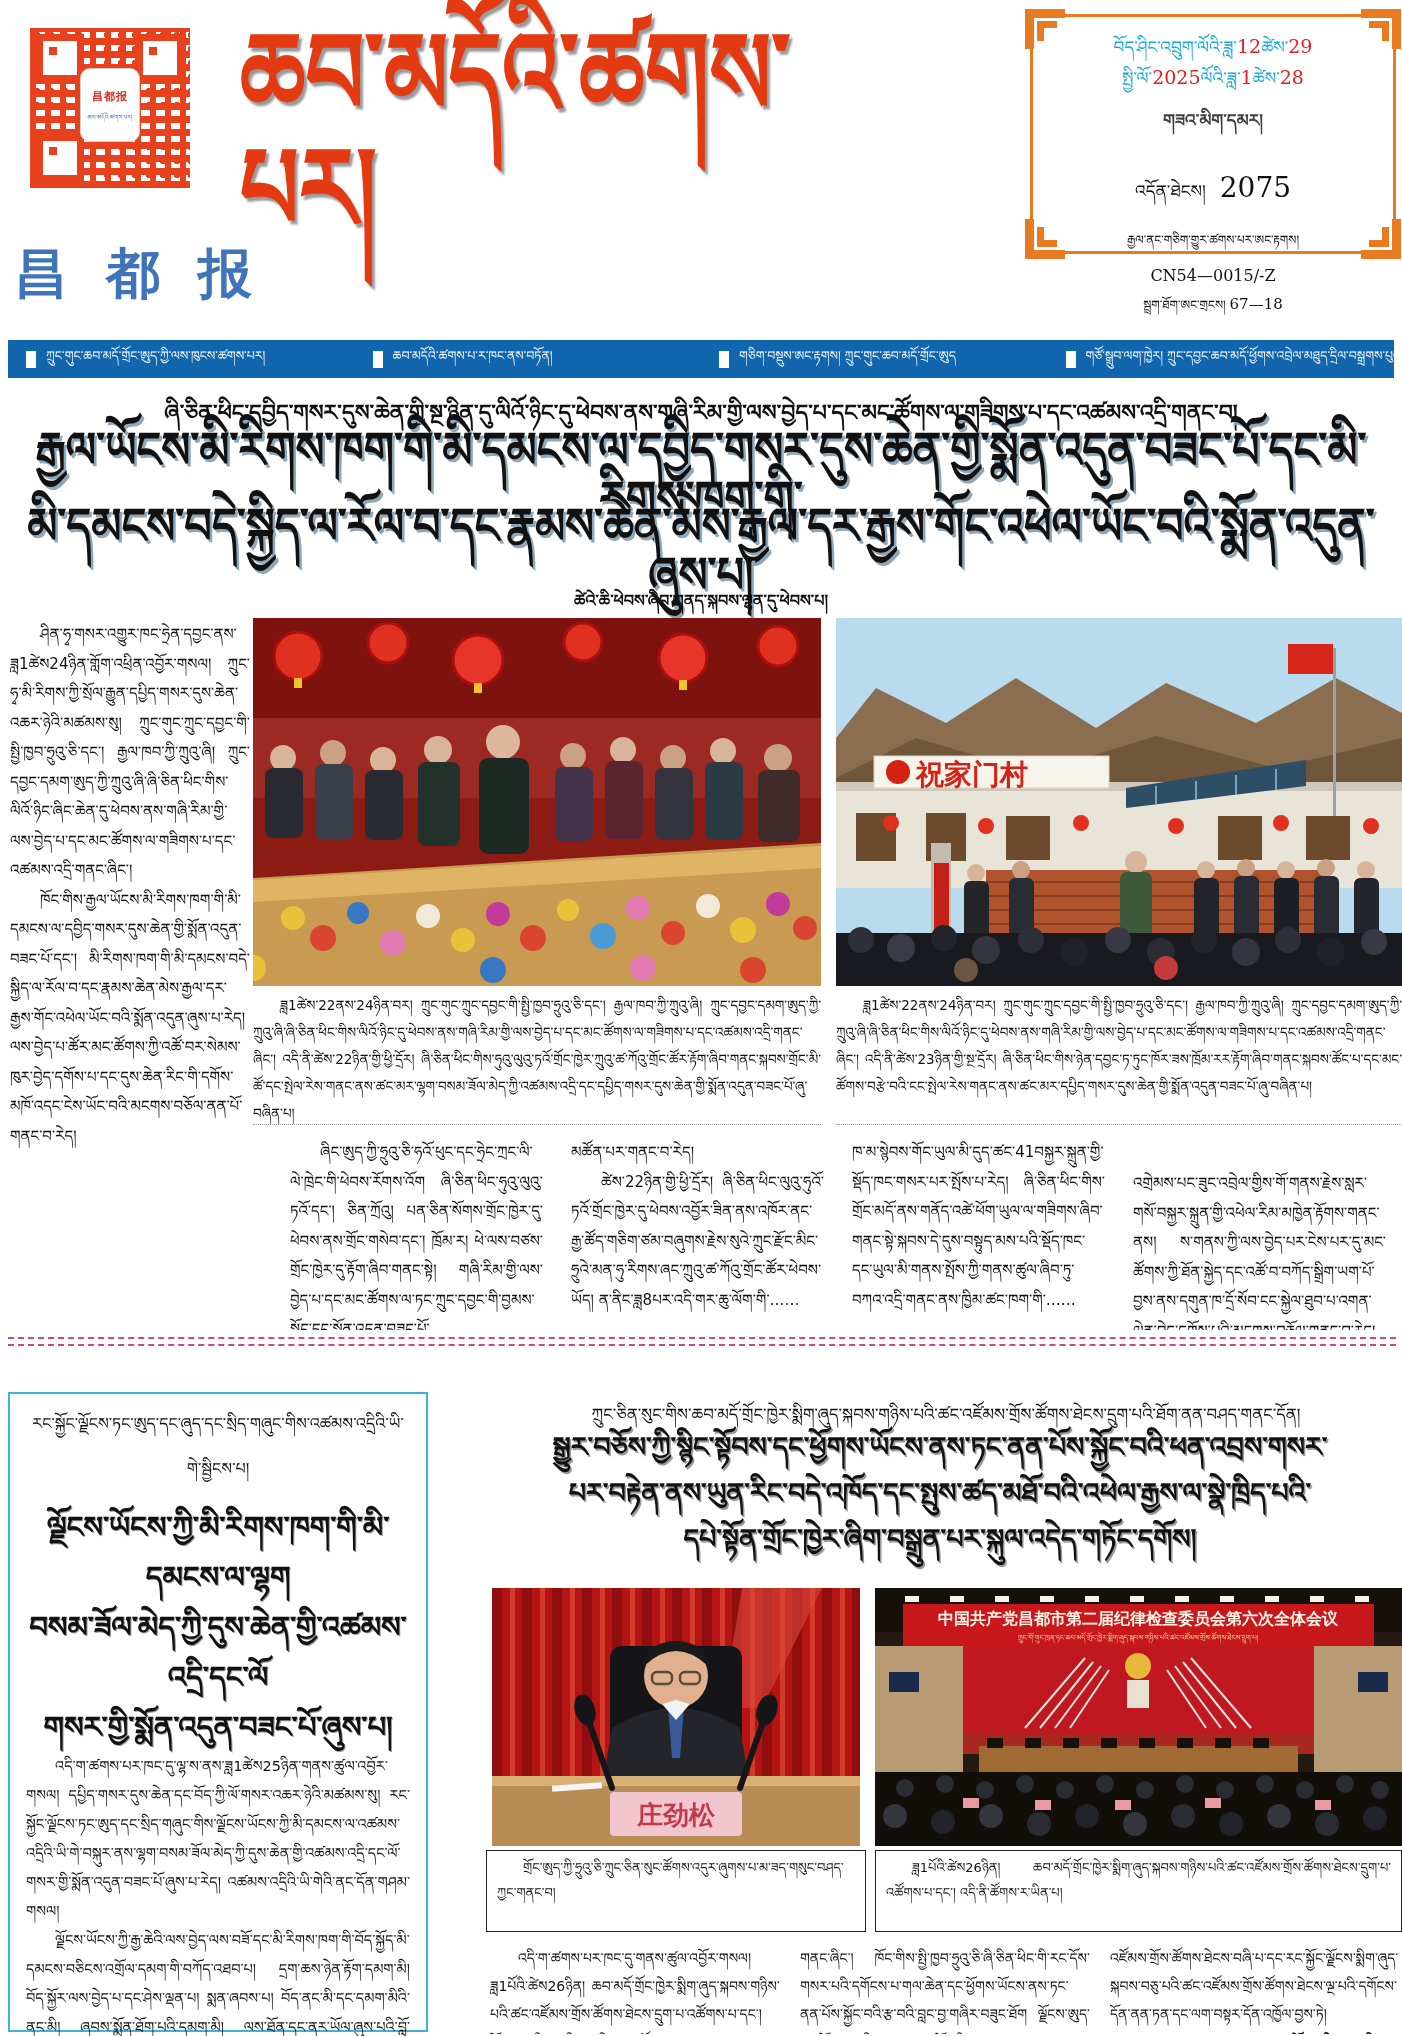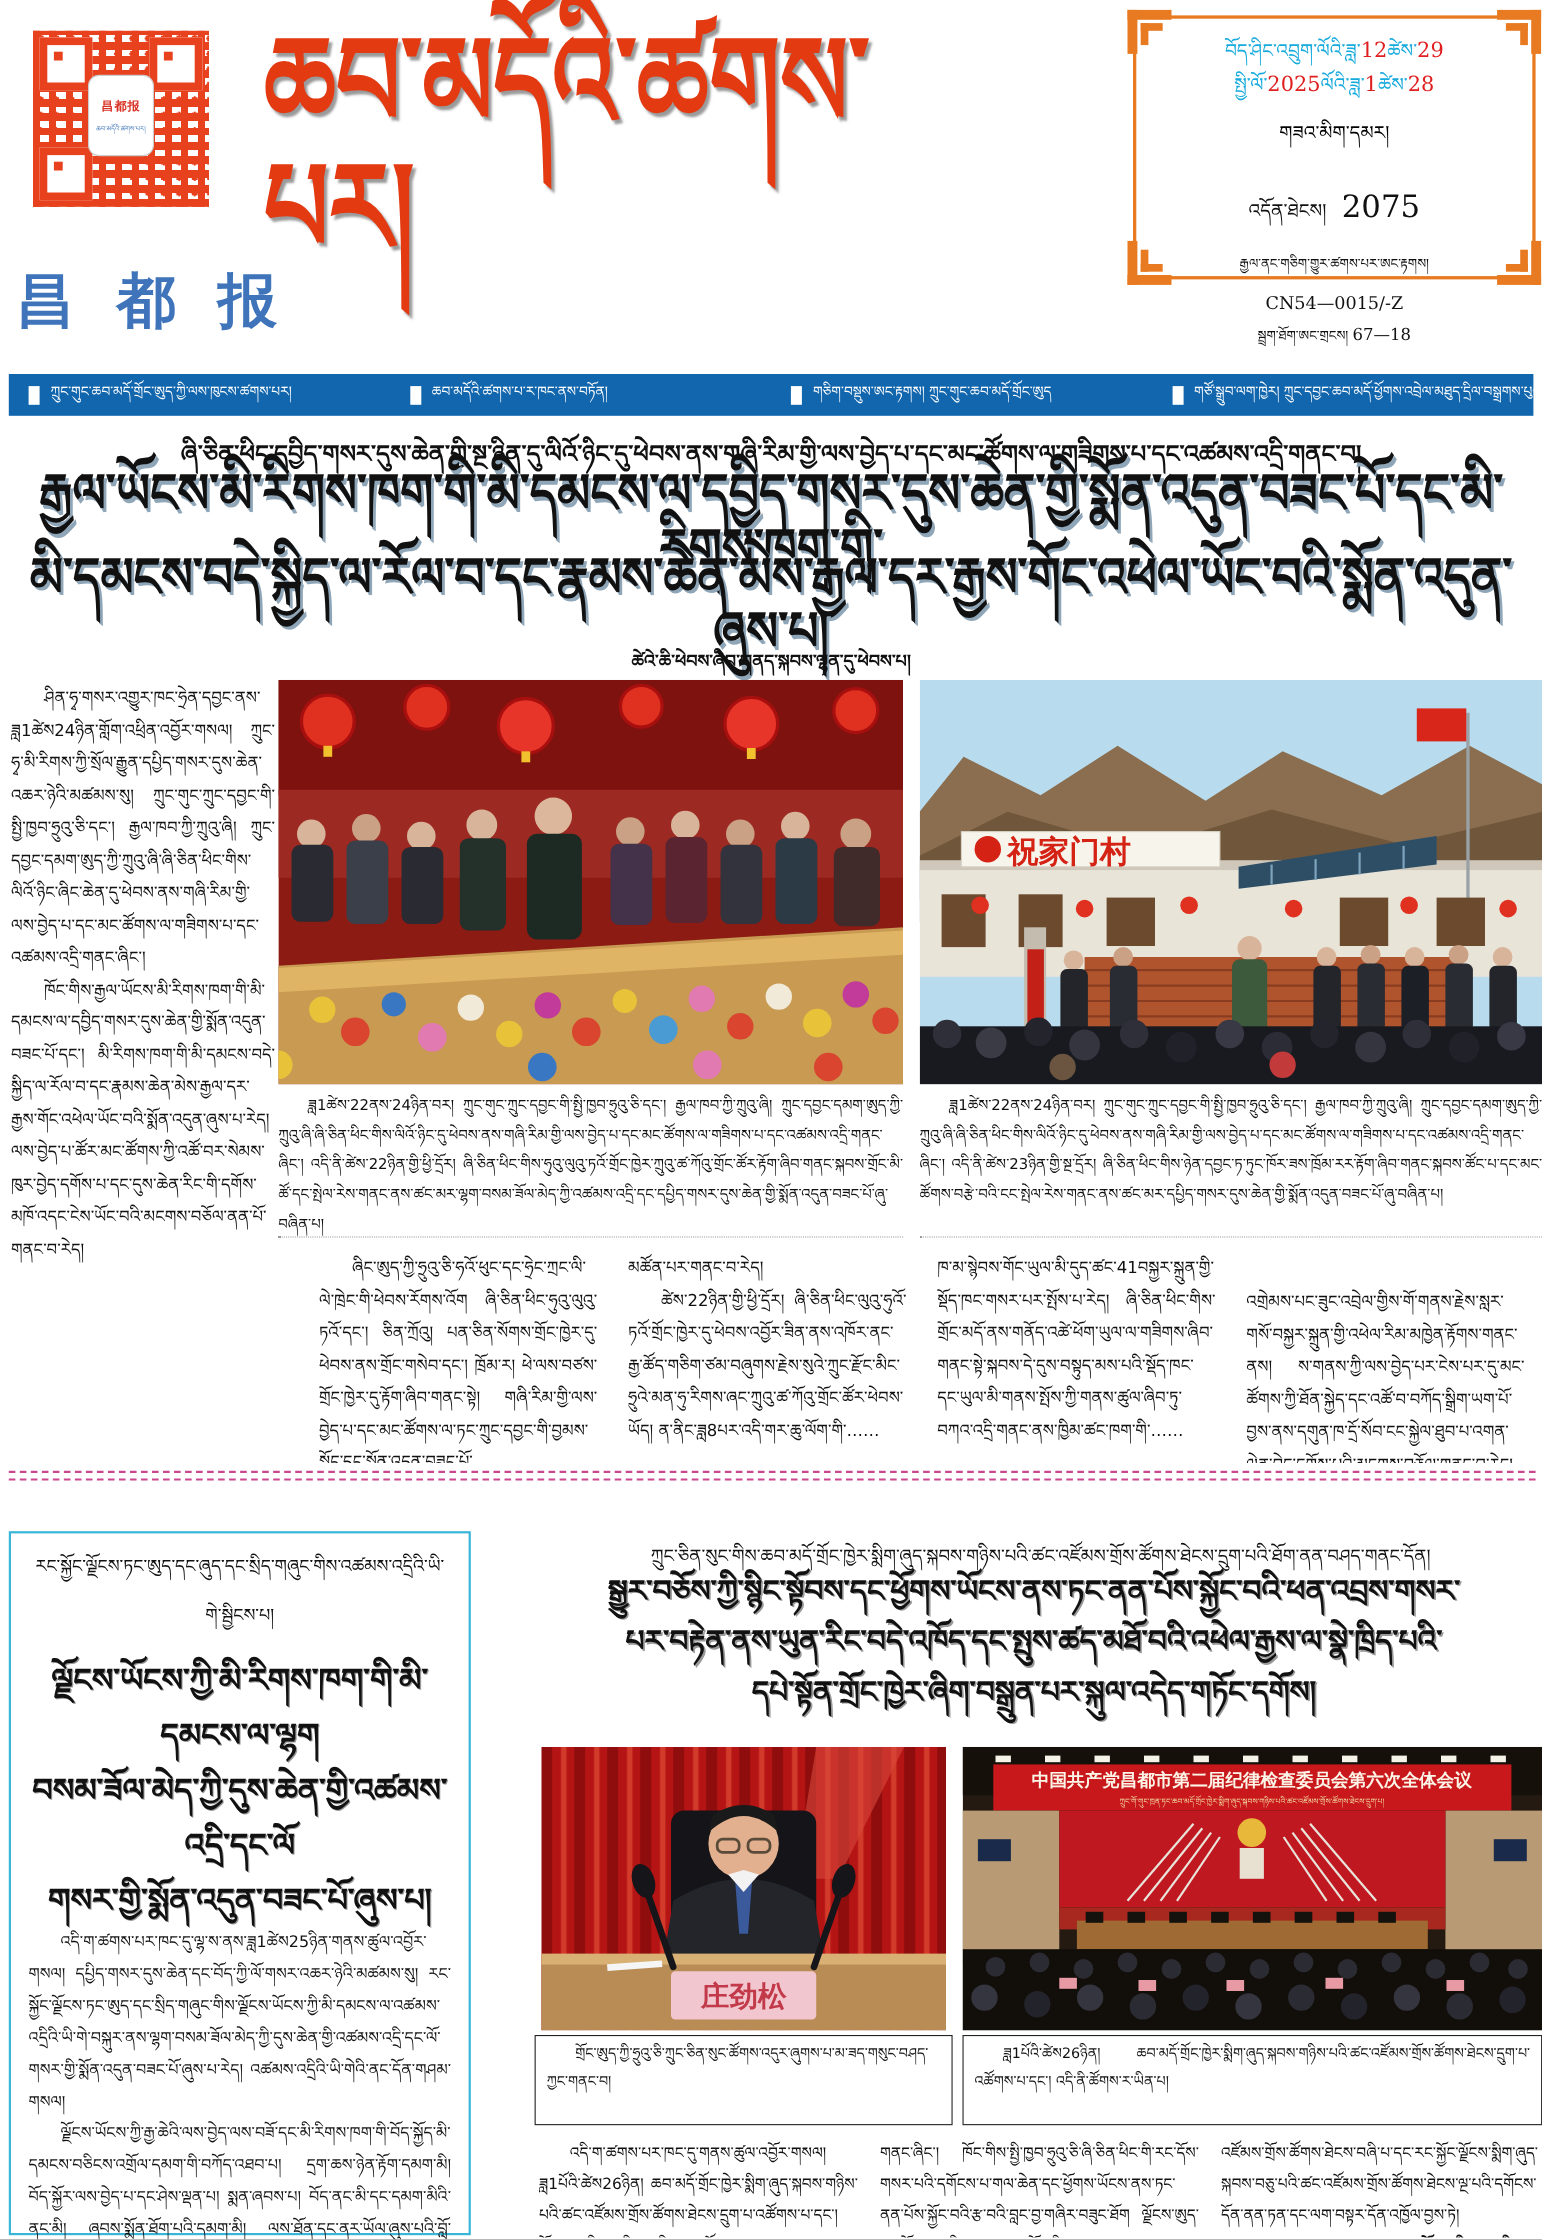--- a/index.html
+++ b/index.html
@@ -31,21 +31,21 @@
       linear-gradient(#e87b22 0 0) 0 0/40px 9px no-repeat,
       linear-gradient(#e87b22 0 0) 0 0/9px 40px no-repeat,
       linear-gradient(#e87b22 0 0) 12px 12px/20px 7px no-repeat,
       linear-gradient(#e87b22 0 0) 12px 12px/7px 20px no-repeat;}
   .c-tr{right:-8px;top:-8px;transform:rotate(90deg);}
   .c-tl{left:-8px;top:-8px;}
   .c-bl{left:-8px;bottom:-8px;transform:rotate(-90deg);}
   .c-br{right:-8px;bottom:-8px;transform:rotate(180deg);}
   #info-box .cy{color:#17aadc;font-size:17px;line-height:30px;}
   #info-box .rd{color:#e02020;font-family:"DejaVu Serif",serif;font-size:19px;}
-  #info-box .blk{color:#000000;font-size:17px;font-weight:normal;margin-top:8px;}
+  #info-box .blk{color:#404040;font-size:17px;font-weight:bold;margin-top:8px;}
   #info-box .issue{font-size:17px;margin-top:22px;}
   #info-box .issue b{font-family:"DejaVu Serif",serif;font-size:28px;font-weight:normal;margin-left:14px;}
   #info-box .small{font-size:12px;margin-top:6px;}
   #info-box .cn54{font-family:"DejaVu Serif",serif;font-size:16px;margin-top:6px;}
   
   #navbar{left:8px;top:340px;width:1386px;height:38px;background:#1266ad;display:flex;align-items:center;}
   .nav-item{flex:1;display:flex;align-items:center;color:#fff;font-size:12.5px;white-space:nowrap;overflow:hidden;}
   .nav-bullet{width:10px;height:17px;background:#fff;margin:0 10px 0 18px;flex:none;}
   
   .kicker{left:0;top:388px;width:1402px;text-align:center;font-size:22px;font-weight:bold;}

